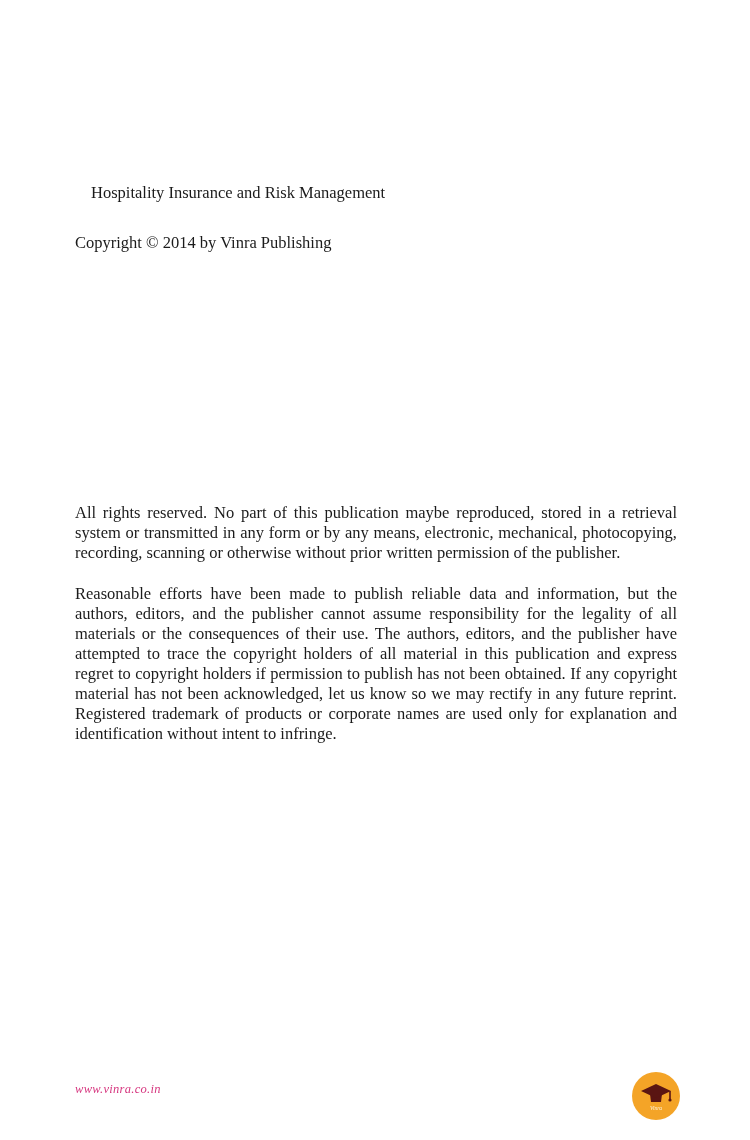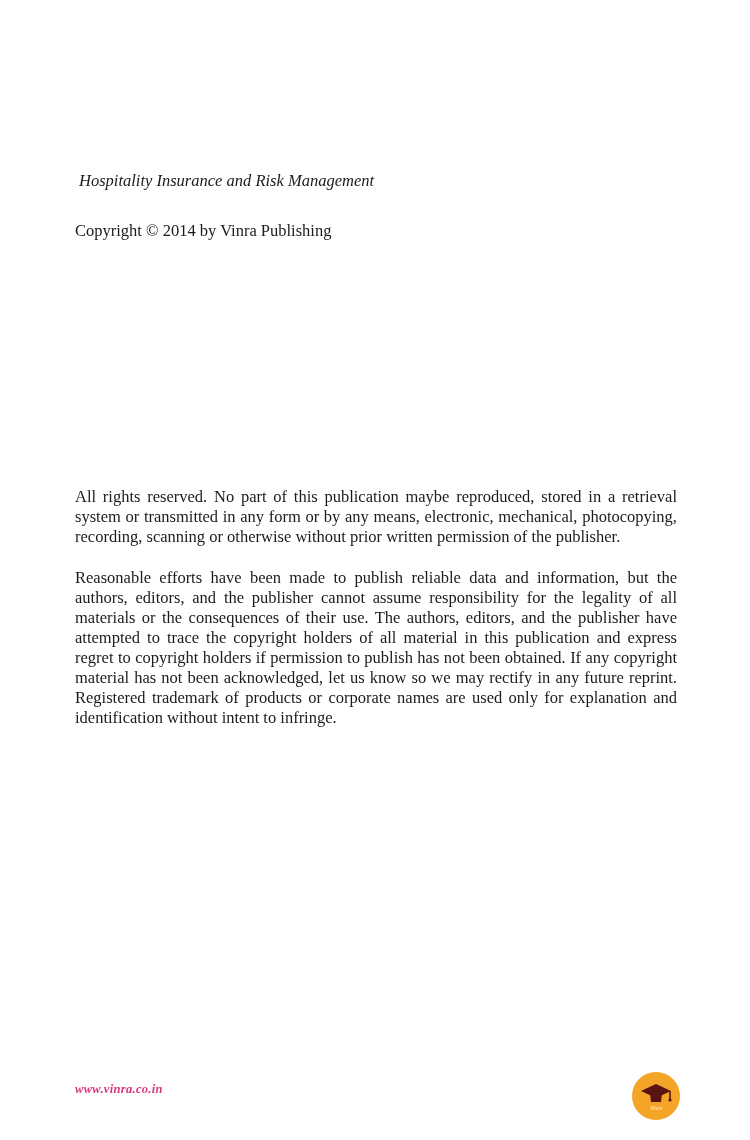--- a/index.html
+++ b/index.html
@@ -16,48 +16,47 @@
     color: #1b1b1b;
     overflow: hidden;
   }
   .front-matter {
     position: absolute;
     left: 75px;
     right: 73px;
     top: 167px;
   }
   .book-title {
-    margin: 4px;
-    font-style: italic;
+    margin: 16px;
     font-size: 16.5px;
     line-height: 20px;
   }
   .copyright-line {
     margin: 30px 0 0 0;
     font-size: 16.5px;
     line-height: 20px;
   }
   .body-text {
     position: absolute;
     left: 75px;
     right: 73px;
-    top: 487px;
+    top: 503px;
   }
   .body-text p {
     margin: 0 0 21px 0;
     font-size: 16.5px;
     line-height: 20px;
     text-align: justify;
   }
   .footer-site {
     position: absolute;
     left: 75px;
     top: 1082px;
     font-size: 12.5px;
-    font-weight: bold;
+    font-weight: normal;
     font-style: italic;
     color: #d6367f;
     text-decoration: none;
     letter-spacing: 0.3px;
   }
   .logo {
     position: absolute;
     right: 70px;
     top: 1072px;
     width: 48px;

